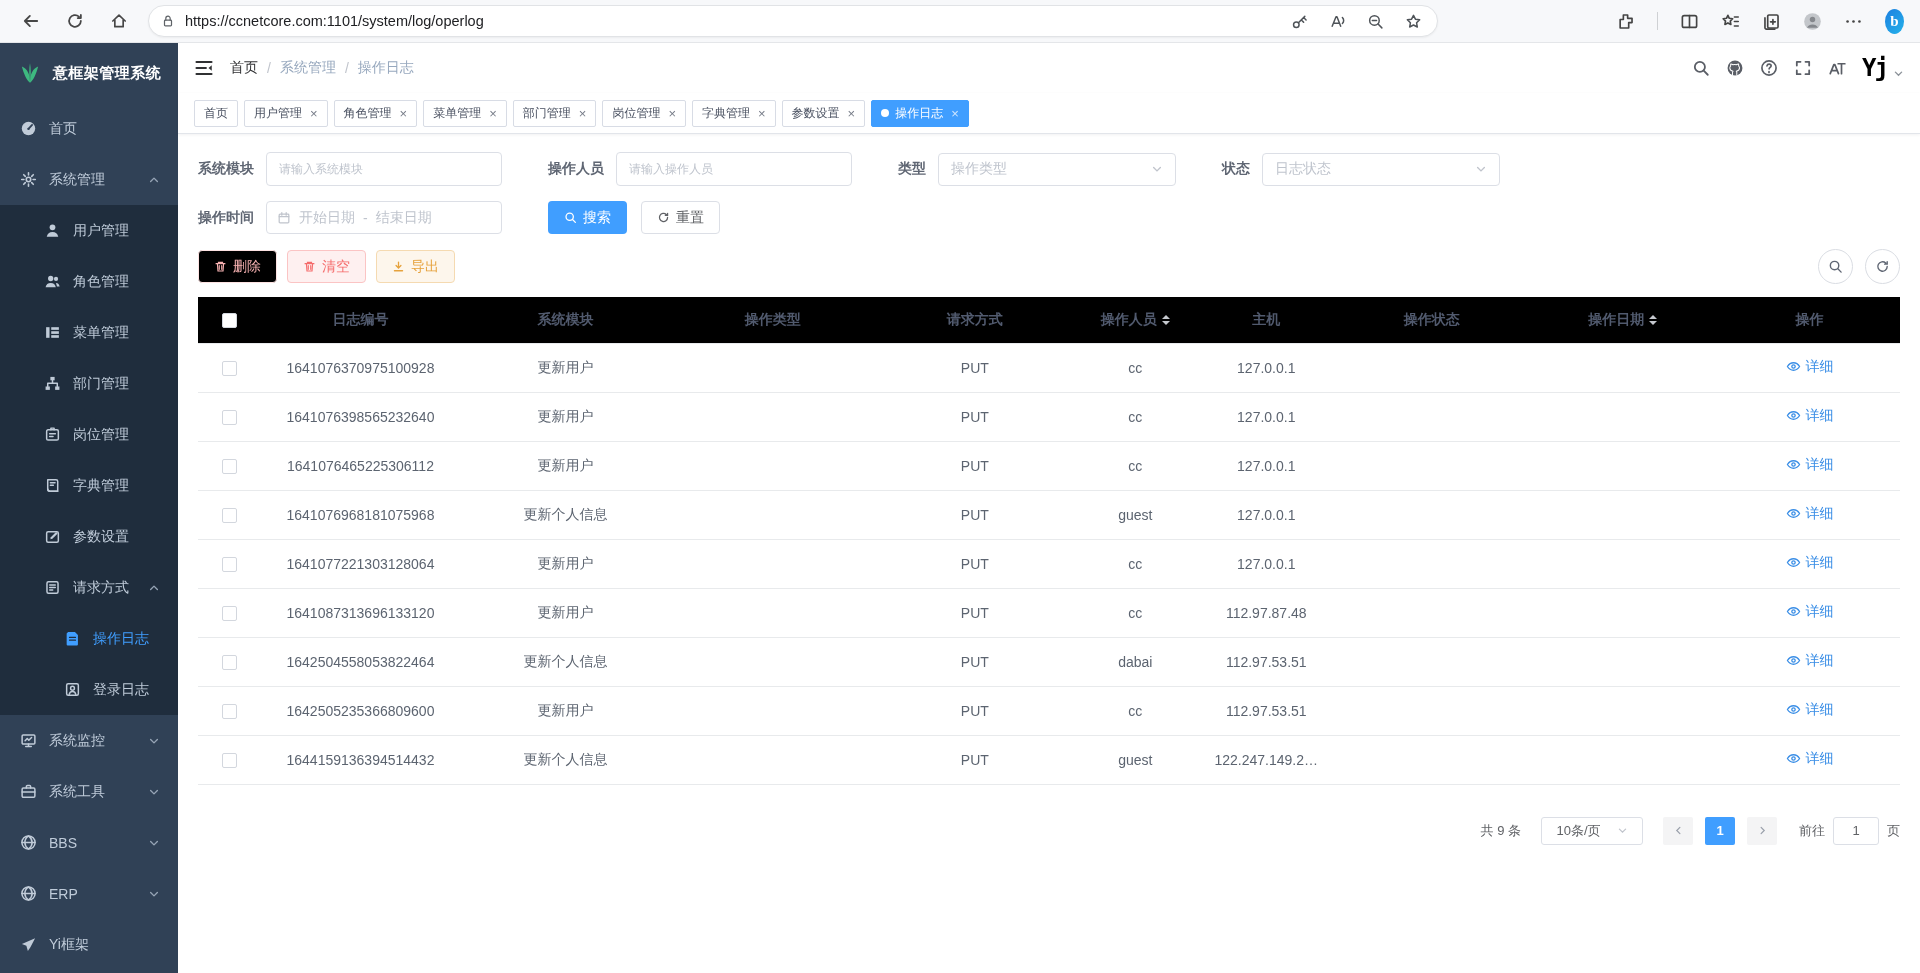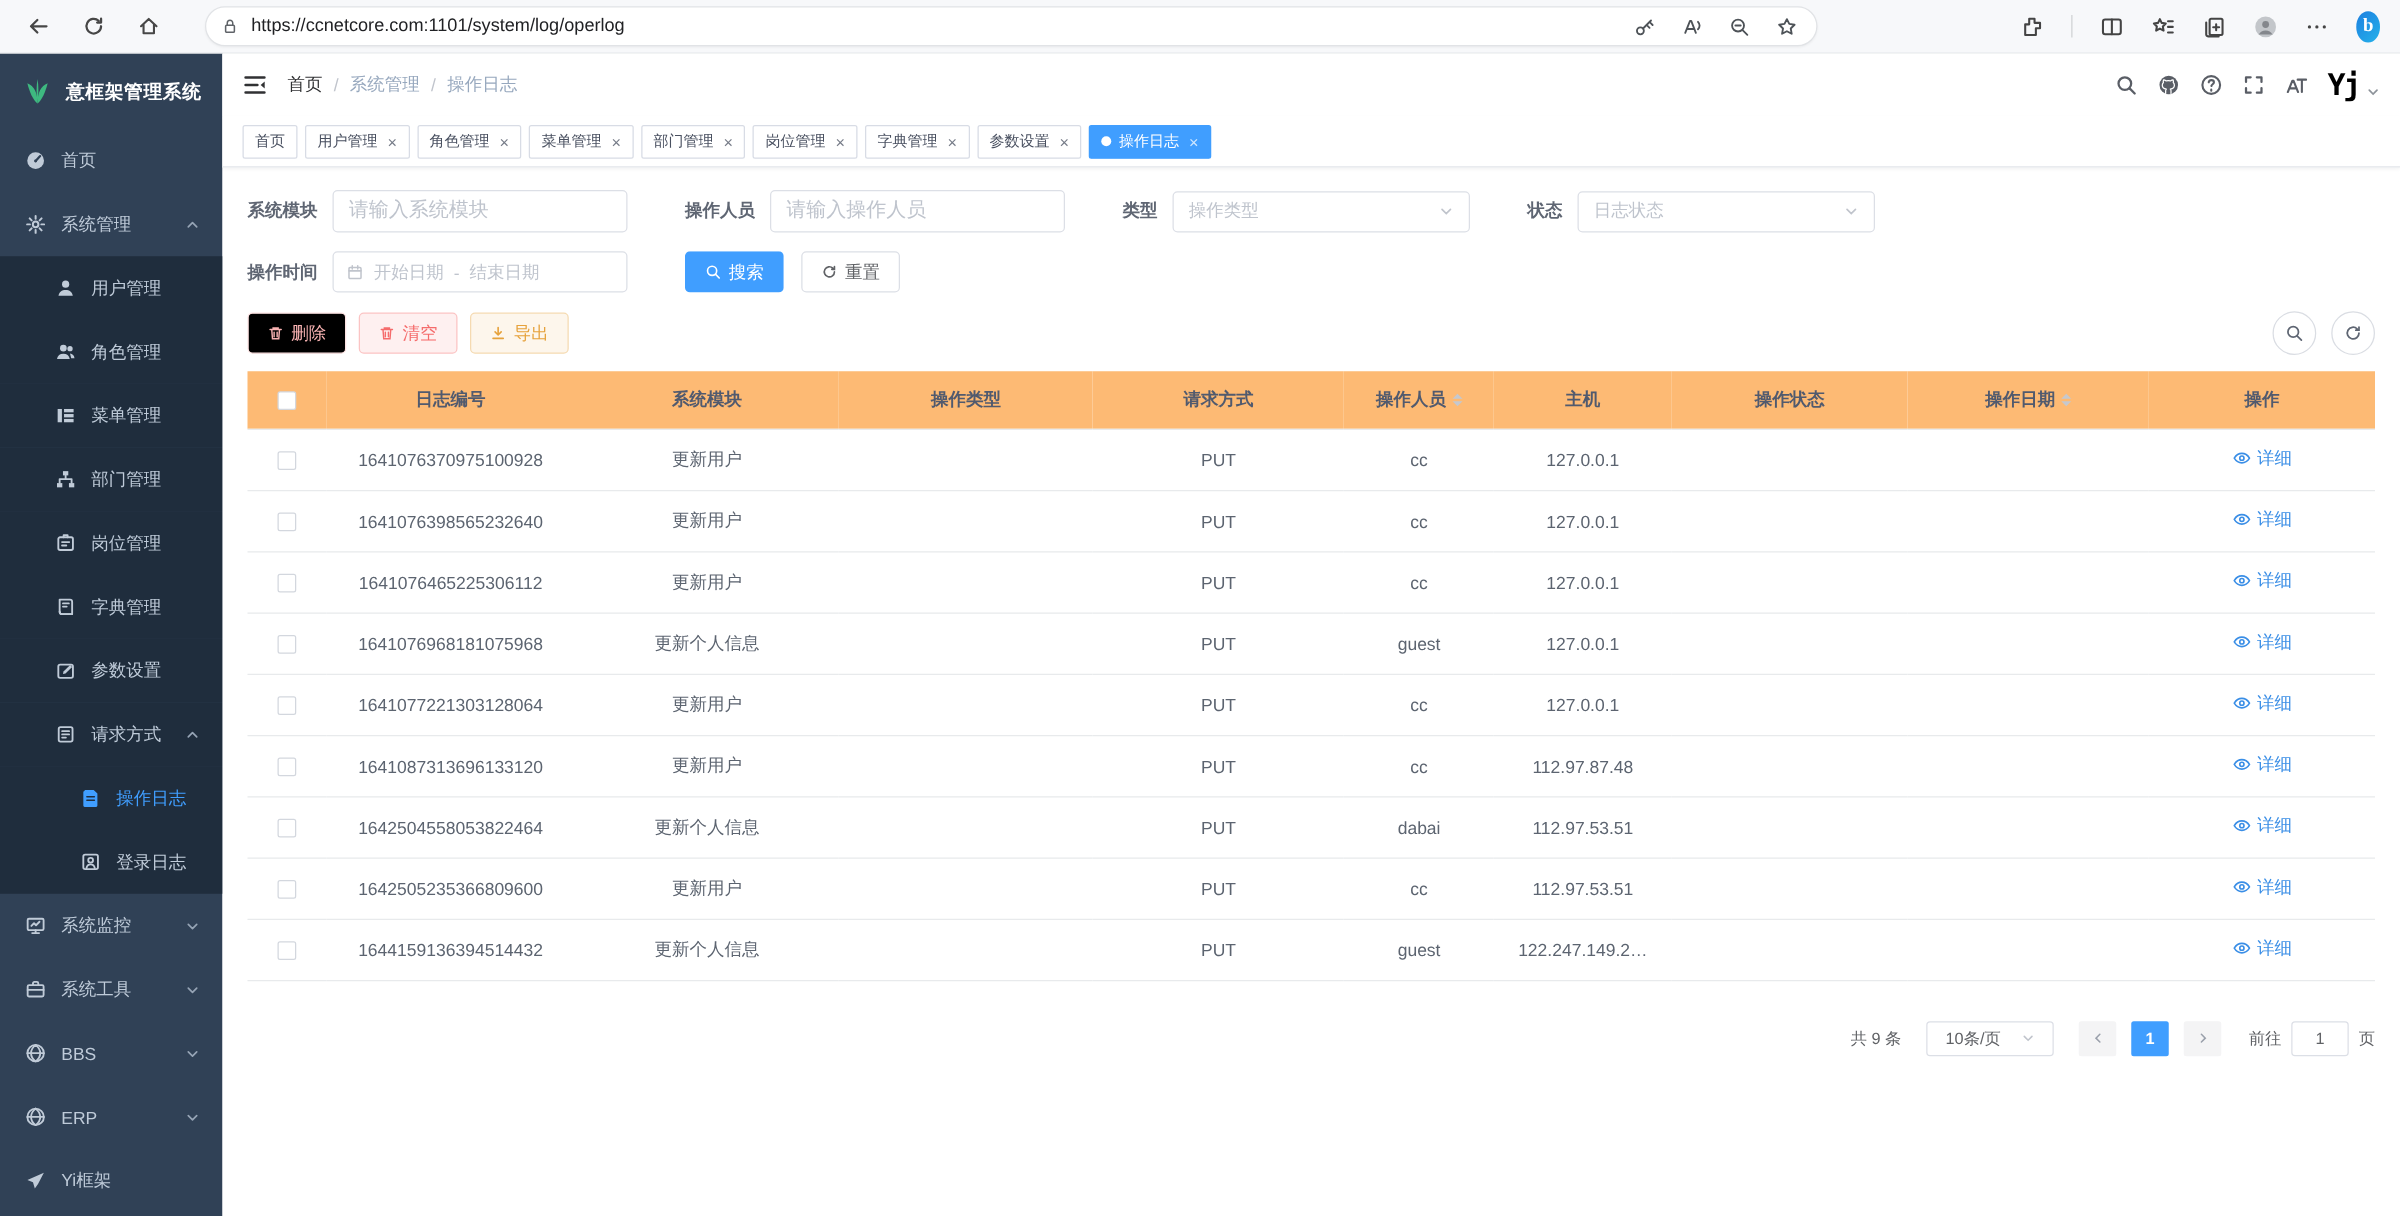--- a/index.html
+++ b/index.html
@@ -1,21 +1,21 @@
 <!DOCTYPE html>
 <html><head>
 <meta charset="utf-8">
 <style>
 *{margin:0;padding:0;box-sizing:border-box}
 html,body{width:1920px;height:973px;overflow:hidden;font-family:"Liberation Sans","DejaVu Sans",sans-serif;font-size:14px;color:#606266;background:#fff}
 .icon{display:inline-flex;align-items:center;justify-content:center;width:16px;height:16px;flex-shrink:0}
 .icon svg{width:100%;height:100%;display:block}
 
 
-.browser{height:43px;background:#f7f8fa;border-bottom:1px solid #e4e6e9;display:flex;align-items:center;padding:0 16px;gap:20px}
+.browser{height:43px;background:#f7f8fa;border-bottom:1px solid #e4e6e9;display:flex;align-items:center;padding:0 16px;gap:4px}
 .b-nav{display:flex;align-items:center;gap:14px;color:#474747;margin-right:10px}
 .b-btn{width:30px;height:30px;border-radius:6px;display:flex;align-items:center;justify-content:center;cursor:pointer}
 .b-btn .icon{width:18px;height:18px}
 .url-pill{width:1290px;height:32px;background:#fff;border:1px solid #e1e3e6;border-radius:16px;display:flex;align-items:center;padding:0 12px;gap:10px;box-shadow:0 1px 2px rgba(0,0,0,.05)}
 .url-text{flex:1;font-size:14.5px;color:#202124;white-space:nowrap;overflow:hidden}
 .pill-actions{display:flex;align-items:center;gap:14px;color:#4e5358}
 .pill-actions .b-btn{width:24px;height:24px}
 .browser-right{margin-left:auto;display:flex;align-items:center;gap:22px;color:#444}
 .browser-right .icon{width:19px;height:19px;cursor:pointer}
 .vdivider{width:1px;height:18px;background:#cfd1d4}
@@ -53,42 +53,42 @@
 .tag .dot{display:none;width:8px;height:8px;border-radius:50%;background:#fff}
 .tag.active{background:#409eff;border-color:#409eff;color:#fff}
 .tag.active .dot{display:inline-block}
 .tag .close{font-size:13px;line-height:1;opacity:.75;margin-left:2px}
 
 
 .content{flex:1;padding:18px 20px 0 20px;overflow:hidden}
 .filter-row{display:flex;align-items:center;margin-bottom:15px}
 .f-group{display:flex;align-items:center;margin-right:46px}
 .f-label{font-weight:bold;color:#5f6673;margin-right:12px;white-space:nowrap}
-.f-input{width:236px;height:33px;border:1px solid #dcdfe6;border-radius:4px;padding:16px 12px;font-size:16px;color:#606266;outline:none;background:#fff}
+.f-input{width:236px;height:33px;border:1px solid #dcdfe6;border-radius:4px;padding:16px 12px;font-size:12px;color:#606266;outline:none;background:#fff}
 .f-input::placeholder{color:#bfc4cd}
 .f-select{width:238px;height:33px;border:1px solid #dcdfe6;border-radius:4px;padding:0 12px;display:flex;align-items:center;justify-content:space-between;color:#bfc4cd;cursor:pointer;background:#fff}
 .f-select .icon{width:12px;height:12px;color:#c0c4cc}
 .daterange{width:236px;height:33px;border:1px solid #dcdfe6;border-radius:4px;padding:0 10px;display:flex;align-items:center;gap:8px;color:#bfc4cd;background:#fff}
 .daterange .icon{width:14px;height:14px;color:#c0c4cc}
 .btn{height:33px;border-radius:4px;display:inline-flex;align-items:center;gap:6px;padding:0 15px;font-size:14px;cursor:pointer;border:1px solid transparent;background:#fff;white-space:nowrap}
 .btn .icon{width:13px;height:13px}
 .btn-primary{background:#409eff;color:#fff;margin-left:46px}
 .btn-plain{border-color:#dcdfe6;color:#606266;margin-left:14px}
 .btn-del{background:#000000;border-color:#fde2e2;color:#f9b3b3;cursor:not-allowed}
 .btn-danger{background:#fef0f0;border-color:#fbc4c4;color:#f56c6c}
 .btn-warning{background:#fdf6ec;border-color:#f5dab1;color:#e6a23c}
 .action-row{display:flex;align-items:center;margin-bottom:13px}
 .action-row .btn{margin-right:10px;margin-left:0}
 .circle-btns{margin-left:auto;display:flex;gap:12px}
 .circle-btn{width:35px;height:35px;border-radius:50%;border:1px solid #dadde3;background:#fff;color:#5f6673;display:flex;align-items:center;justify-content:center;cursor:pointer}
 .circle-btn .icon{width:15px;height:15px}
 
 
 table{width:100%;border-collapse:collapse;table-layout:fixed}
-th{background:#fdba74;color:#515a6e;font-weight:bold;height:46px;font-size:14px;border-bottom:1px solid #e8eaec;text-align:center;white-space:nowrap}
+th{background:#000000;color:#515a6e;font-weight:bold;height:46px;font-size:14px;border-bottom:1px solid #e8eaec;text-align:center;white-space:nowrap}
 td{height:49px;border-bottom:1px solid #e8eaec;text-align:center;color:#5c6470;font-size:14px;white-space:nowrap;overflow:hidden;text-overflow:ellipsis}
 .checkbox{display:inline-block;width:15px;height:15px;border:1px solid #d3d7de;border-radius:2px;background:#fff;cursor:pointer;vertical-align:middle}
 .sort{display:inline-flex;flex-direction:column;margin-left:5px;vertical-align:middle;cursor:pointer}
 .sort i{width:0;height:0;border:4px solid transparent;display:block}
 .sort .up{border-bottom-color:#c5c8ce;margin-bottom:2px}
 .sort .down{border-top-color:#c5c8ce}
 .link{color:#3a8ee6;display:inline-flex;align-items:center;gap:5px;cursor:pointer}
 .link .icon{width:15px;height:15px}
 
 

